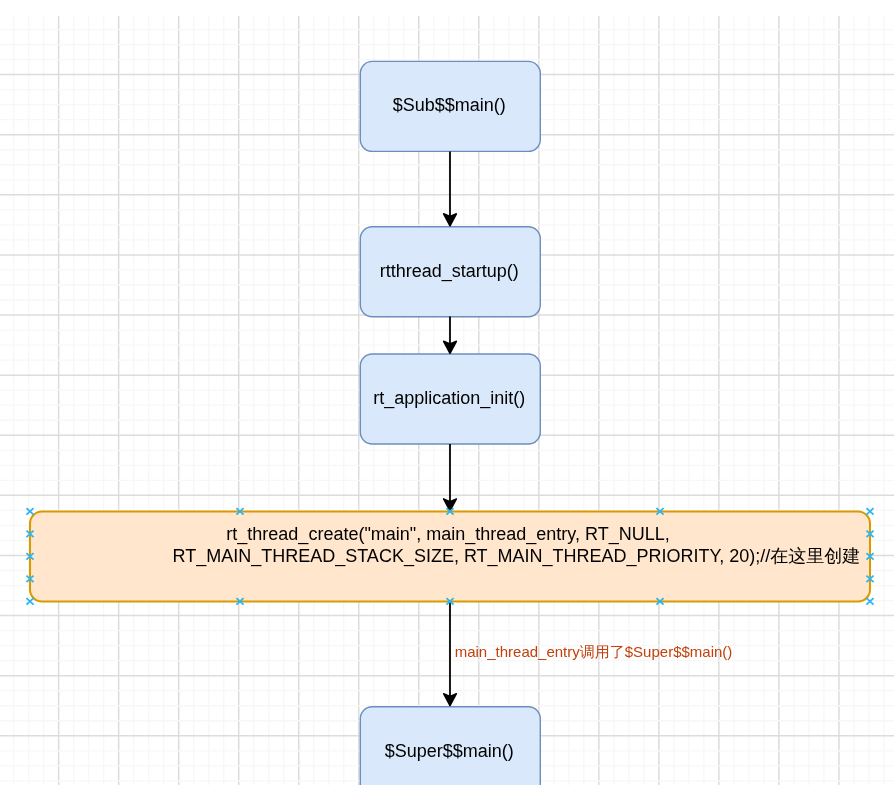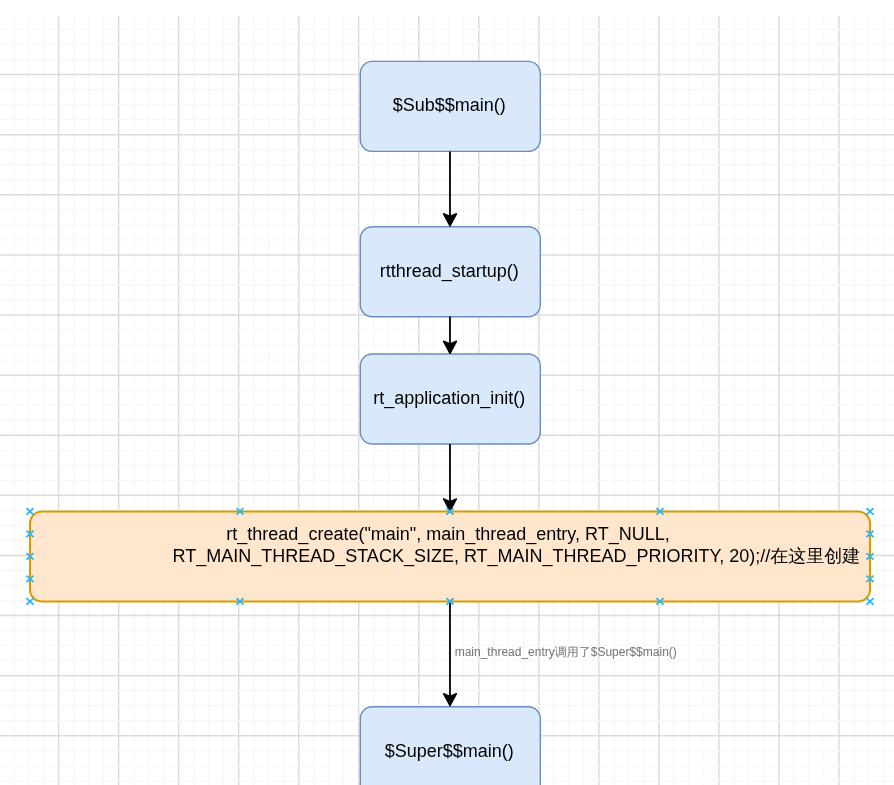--- a/index.html
+++ b/index.html
@@ -4,21 +4,21 @@
 <style>
   html,body{margin:0;padding:0;background:#ffffff;}
   body{width:894px;height:785px;overflow:hidden;
        font-family:"Liberation Sans",sans-serif;}
   #canvas{position:absolute;left:0;top:16px;width:894px;height:785px;overflow:hidden;background:#ffffff;}
   .layer{position:absolute;left:0;top:0;width:894px;height:785px;}
   .node{position:absolute;box-sizing:border-box;display:flex;align-items:center;justify-content:center;text-align:center;}
   .nlabel{color:#000000;font-size:18px;line-height:22px;position:relative;left:-1.0px;top:-1.1px;}
   .boxlabel{position:absolute;color:#000000;font-size:18px;line-height:22px;text-align:center;}
   .boxlabel .l{white-space:nowrap;}
-  .edgelabel{position:absolute;color:#737373;white-space:nowrap;font-size:12px;line-height:22px;}
+  .edgelabel{position:absolute;color:#c2410c;white-space:nowrap;font-size:15px;line-height:22px;}
 </style>
 </head>
 <body>
 
 <div id="canvas">
   <svg class="layer" id="grid">
       <line x1="-1.4" y1="0" x2="-1.4" y2="785" stroke="#dcdcdc" stroke-width="1.5"></line>
       <line x1="13.606" y1="0" x2="13.606" y2="785" stroke="#f7f7f7" stroke-width="1.3"></line>
       <line x1="28.612000000000002" y1="0" x2="28.612000000000002" y2="785" stroke="#f7f7f7" stroke-width="1.3"></line>
       <line x1="43.618" y1="0" x2="43.618" y2="785" stroke="#f7f7f7" stroke-width="1.3"></line>

